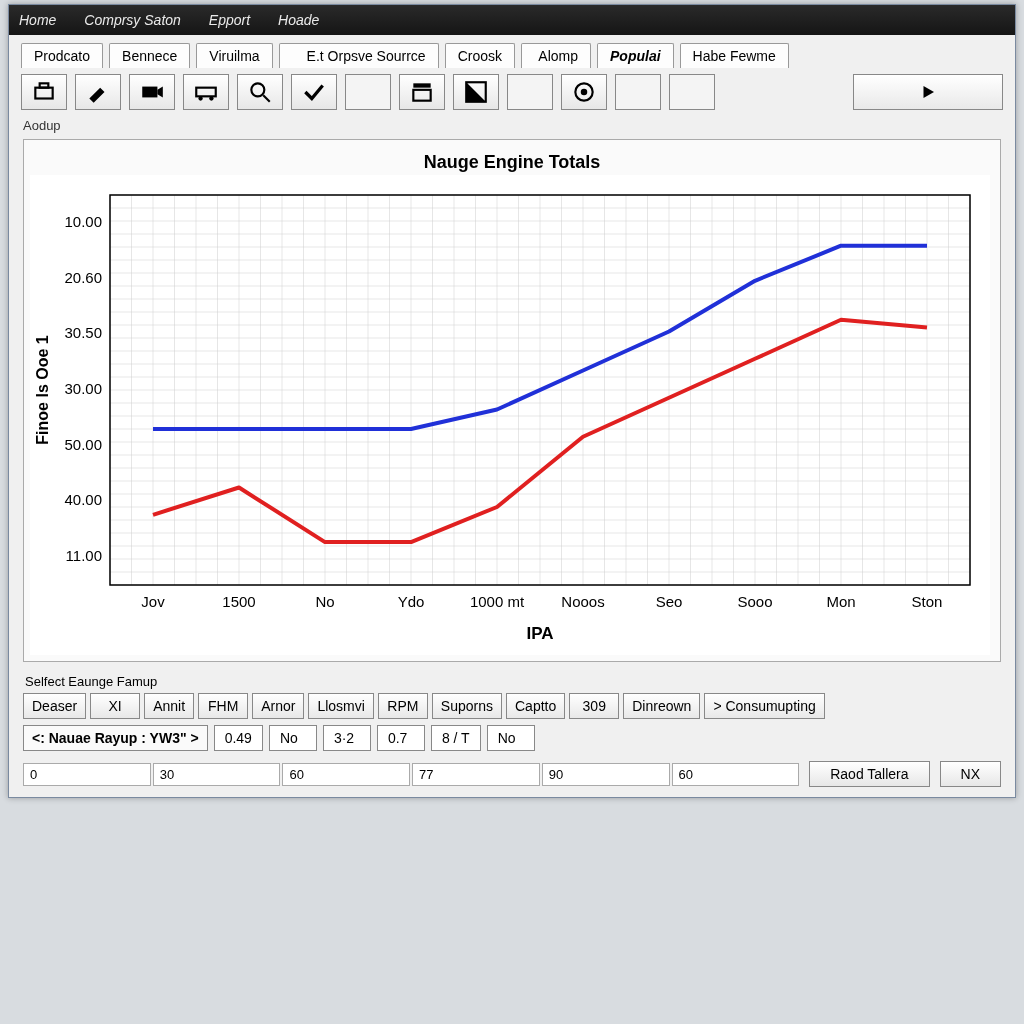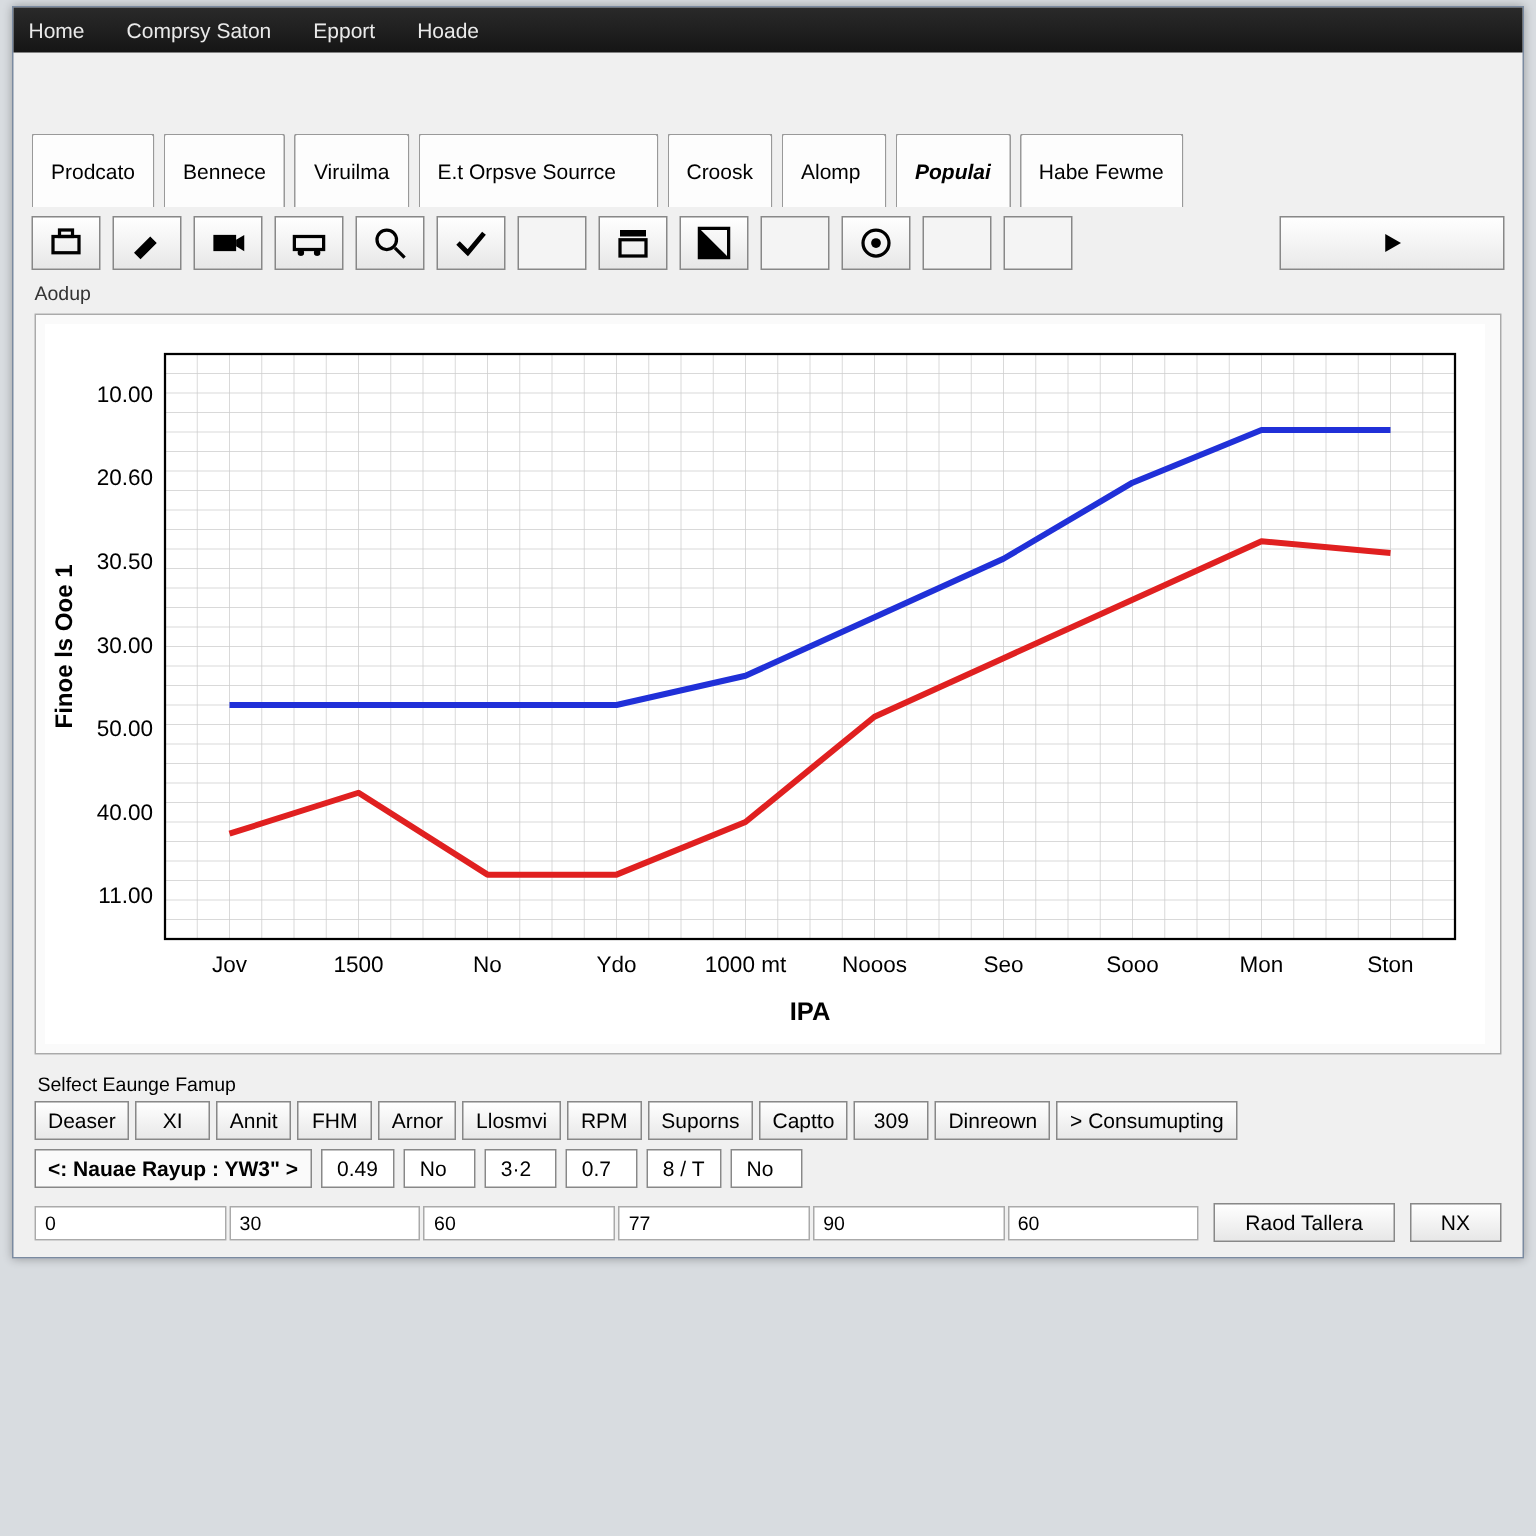--- a/index.html
+++ b/index.html
@@ -9,25 +9,25 @@
   
   .titlebar { height: 30px; background: linear-gradient(#f8fbff,#dbe7f5); display: flex; align-items: center; padding: 0 4px; border-bottom: 1px solid #8aa; }
   .titlebar .appicon { width: 18px; height: 18px; margin-right: 6px; }
   .titlebar .title { font-size: 13px; color: #234; flex: 1; white-space: nowrap; overflow: hidden; }
   .winbtns { display: flex; gap: 2px; }
   .winbtn { width: 34px; height: 20px; border: 1px solid #7a8; background: linear-gradient(#fefefe,#d9e5ef); border-radius: 2px; display:flex;align-items:center;justify-content:center; font-size:11px; }
   .winbtn.close { background: linear-gradient(#f77,#d22); border-color:#a22; color:#fff; width:48px; }
 
   
   .menubar { background: linear-gradient(#2a2a2a,#151515); height: 30px; display:flex; align-items:center; padding: 0 10px; gap: 28px; }
-  .menubar span { color:#eaeaea; font-size: 14px; cursor:default; }
+  .menubar span { color:#eaeaea; font-size: 14px; cursor:default;font-style:italic; }
 
   
   .tabstrip { display:flex; gap:6px; padding: 8px 12px 0 12px; }
-  .tab { background:#fdfdfd; border:1px solid #999; border-bottom:none; padding:16px 12px; font-size:14px; border-radius:2px 2px 0 0; min-width:70px; text-align:left;margin-top:46px; }
+  .tab { background:#fdfdfd; border:1px solid #999; border-bottom:none; padding:4px 12px; font-size:14px; border-radius:2px 2px 0 0; min-width:70px; text-align:right; }
   .tab.wide { min-width: 160px; }
   .tab.italic { font-style: italic; font-weight: bold; }
 
   
   .toolbar { display:flex; gap:8px; padding: 6px 12px; align-items:center; }
   .tbtn { width:46px; height:36px; border:1px solid #888; background:linear-gradient(#fff,#e7e7e7); display:flex; align-items:center; justify-content:center; }
   .tbtn.blank { background:#f4f4f4; }
   .tbtn svg { width:26px; height:26px; }
   .playbtn { margin-left:auto; width:150px; height:36px; border:1px solid #888; background:linear-gradient(#fff,#e9e9e9); display:flex; align-items:center; justify-content:center; }
 
@@ -136,20 +136,21 @@
     <div class="playbtn">
         <svg width="18" height="18" viewBox="0 0 24 24">
           <path d="M6 4 L20 12 L6 20 Z" fill="#000"></path>
         </svg>
       </div>
   </div>
 
   <div class="panel-label">Aodup</div>
 
   <div class="chartpanel">
+    <div class="chart-title">Nauge Engine Totals</div>
     <div class="chartarea">
       <svg viewBox="0 0 960 460" id="chart-svg">
           <line x1="80" y1="10" x2="80" y2="400" stroke="#ccc" stroke-width="0.5"></line>
           <line x1="101.5" y1="10" x2="101.5" y2="400" stroke="#ccc" stroke-width="0.5"></line>
           <line x1="123" y1="10" x2="123" y2="400" stroke="#ccc" stroke-width="0.5"></line>
           <line x1="144.5" y1="10" x2="144.5" y2="400" stroke="#ccc" stroke-width="0.5"></line>
           <line x1="166" y1="10" x2="166" y2="400" stroke="#ccc" stroke-width="0.5"></line>
           <line x1="187.5" y1="10" x2="187.5" y2="400" stroke="#ccc" stroke-width="0.5"></line>
           <line x1="209" y1="10" x2="209" y2="400" stroke="#ccc" stroke-width="0.5"></line>
           <line x1="230.5" y1="10" x2="230.5" y2="400" stroke="#ccc" stroke-width="0.5"></line>

